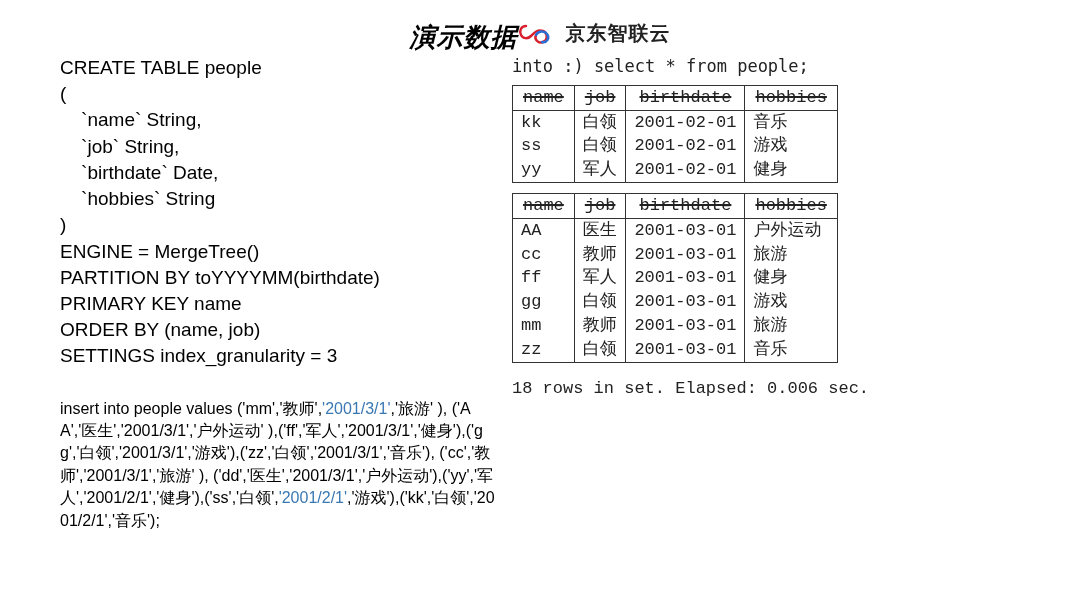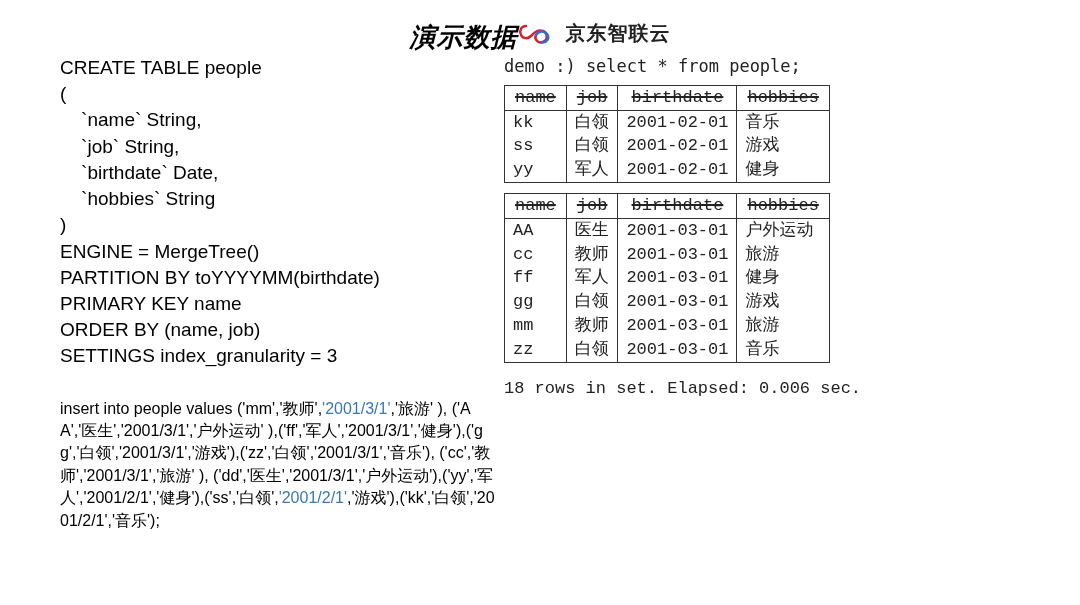--- a/index.html
+++ b/index.html
@@ -30,21 +30,21 @@
       gap: 14px;
     }
     .logo-text {
       font-size: 20px;
       font-weight: bold;
       color: #222;
       letter-spacing: 1px;
     }
     .columns {
       display: flex;
-      gap: 4px;
+      gap: 12px;
     }
     .col-left {
       flex: 0 0 470px;
       padding-left: 30px;
     }
     .col-right {
       flex: 1;
     }
     .sql-create {
       font-size: 19px;
@@ -128,21 +128,21 @@
 )
 ENGINE = MergeTree()
 PARTITION BY toYYYYMM(birthdate)
 PRIMARY KEY name
 ORDER BY (name, job)
 SETTINGS index_granularity = 3</pre>
     <div class="sql-insert" id="insert-sql"><span>insert into people values ('mm','教师',</span><span class="hl">'2001/3/1'</span><span>,'旅游' ), ('AA','医生','2001/3/1','户外运动'  ),('ff','军人','2001/3/1','健身'),('gg','白领','2001/3/1','游戏'),('zz','白领','2001/3/1','音乐'), ('cc','教师','2001/3/1','旅游' ), ('dd','医生','2001/3/1','户外运动'),('yy','军人','2001/2/1','健身'),('ss','白领',</span><span class="hl">'2001/2/1'</span><span>,'游戏'),('kk','白领','2001/2/1','音乐');</span></div>
   </div>
 
   <div class="col-right term">
-    <pre>demo :) select * from people;</pre>
+    <pre>into :) select * from people;</pre>
 
     <table>
       <thead>
           <tr id="t1-head">
             <th>name</th>
             <th>job</th>
             <th>birthdate</th>
             <th>hobbies</th>
           </tr>
         </thead>

